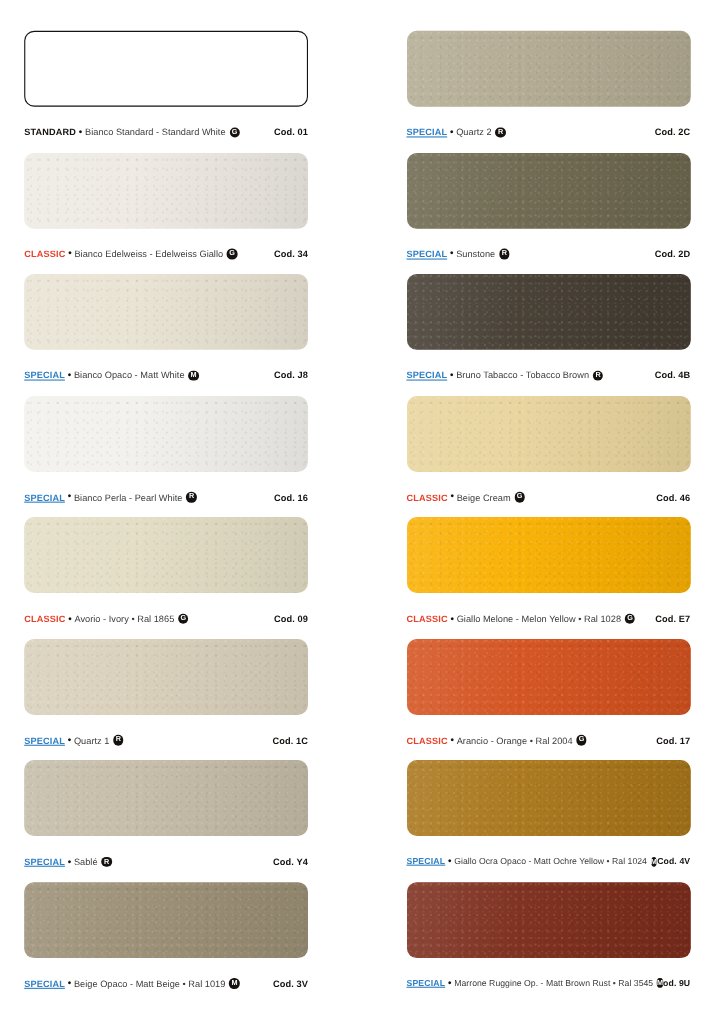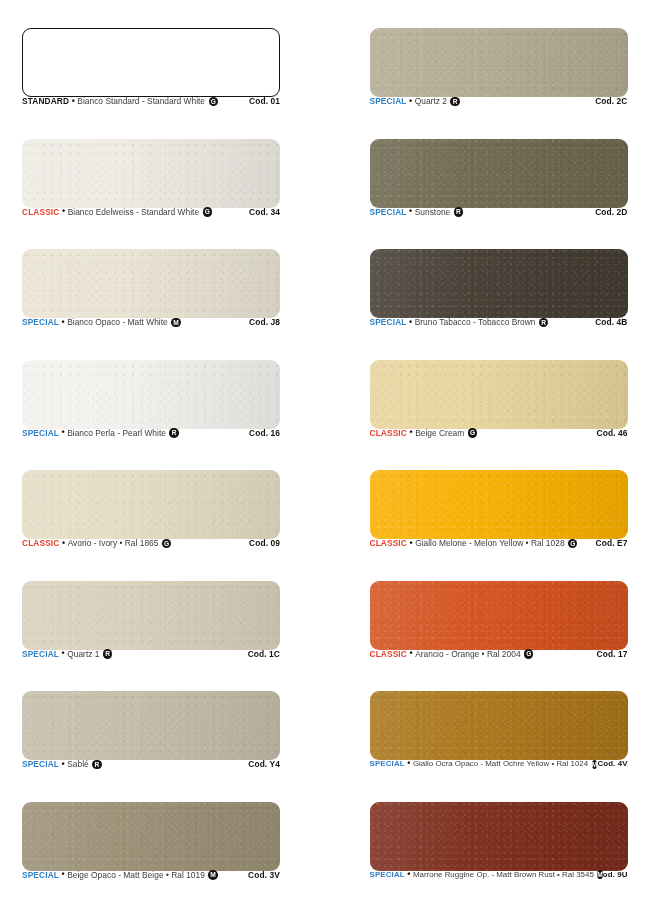--- a/index.html
+++ b/index.html
@@ -66,42 +66,42 @@
       rgba(255,255,255,.13) 0%,
       rgba(255,255,255,.03) 38%,
       rgba(0,0,0,.05) 78%,
       rgba(0,0,0,.09) 100%);
     pointer-events: none;
   }
 
   .caption {
     position: absolute;
     left: 0;
-    top: 68px;
+    top: 87px;
     width: 258px;
     display: flex;
     align-items: baseline;
     white-space: nowrap;
     font-size: 8.2px;
     letter-spacing: .02px;
   }
   .cap-main {
     display: inline-flex;
     align-items: center;
     flex: 0 1 auto;
     min-width: 0;
   }
   .cat {
     font-weight: bold;
     font-size: 8.3px;
     letter-spacing: .15px;
   }
   .cat.standard { color: #15120f; }
   .cat.classic  { color: #E8412B; }
-  .cat.special  { color: #2E7FC4; }
+  .cat.special  { color: #2E7FC4; text-decoration: underline; }
   .sep {
     color: #15120f;
     font-weight: bold;
     padding: 0 2.5px;
     font-size: 9px;
     line-height: 1;
   }
   .cname {
     color: #3b3b3b;
     font-size: 8.4px;
@@ -176,21 +176,21 @@
         </div>
       </div>
       <div class="swatch-cell">
         <div class="chip sheen" style="background: rgb(238, 234, 227);">
           <div class="grain"></div>
         </div>
         <div class="caption">
           <span class="cap-main">
             <span class="cat classic">CLASSIC</span>
             <span class="sep">•</span>
-            <span class="cname">Bianco Edelweiss - Standard White</span>
+            <span class="cname">Bianco Edelweiss - Edelweiss Giallo</span>
             <span class="badge">G</span>
           </span>
           <span class="cap-spacer"></span>
           <span class="code">Cod. 34</span>
         </div>
       </div>
       <div class="swatch-cell">
         <div class="chip sheen" style="background: rgb(110, 104, 79);">
           <div class="grain"></div>
         </div>

